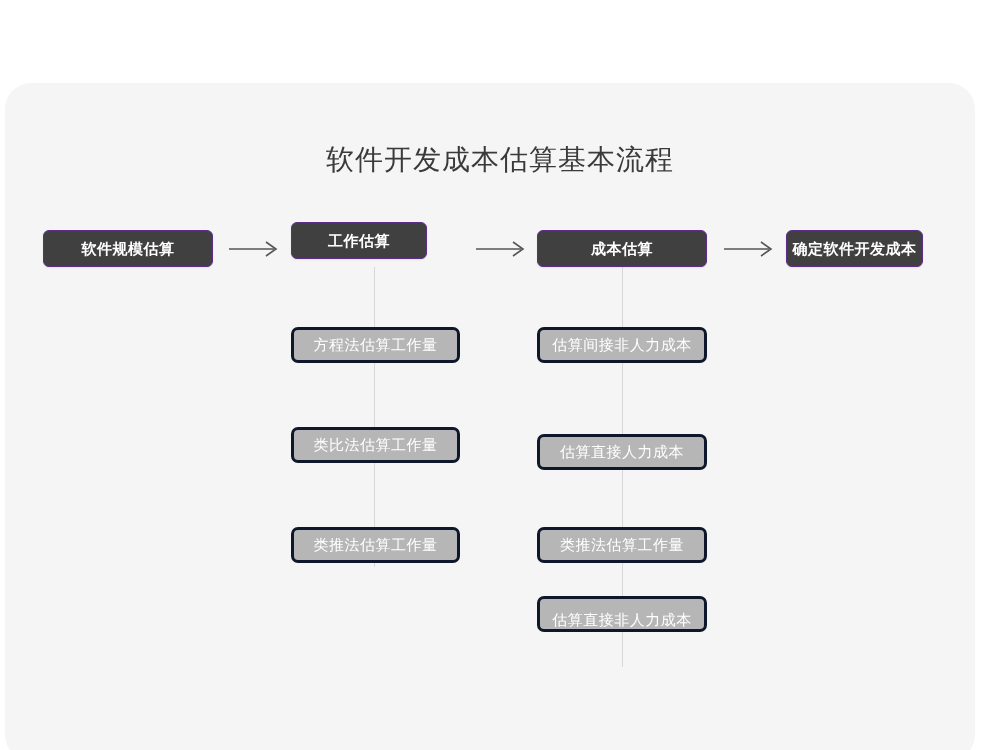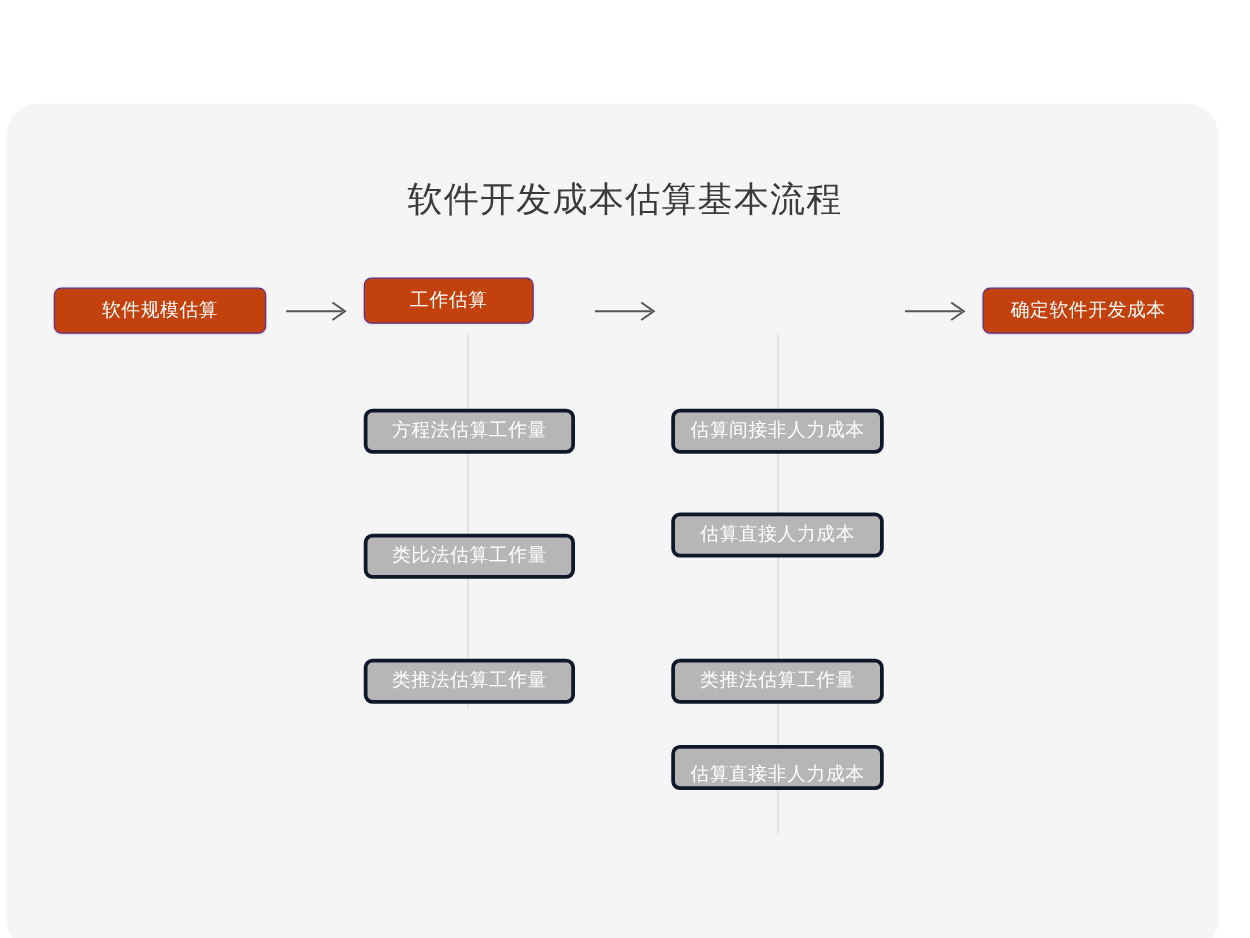--- a/index.html
+++ b/index.html
@@ -46,25 +46,26 @@
     align-items: center;
     justify-content: center;
     box-sizing: border-box;
     border-radius: 6px;
     font-size: 15px;
     line-height: 18px;
     white-space: nowrap;
     letter-spacing: .5px;
   }
   .node.primary {
-    background: #c2410c;
+    background: #404040;
     border: 1px solid #5d2e88;
     color: #ffffff;
     height: 37px;
     box-shadow: 0 1px 2px rgba(0,0,0,0.08);
+    font-weight: bold;
   }
   .node.secondary {
     background: #b6b6b6;
     border: 3px solid #0f172a;
     color: #ffffff;
     height: 36px;
     border-radius: 7px;
   }
   
   .arrow {
@@ -92,22 +93,25 @@
   <div class="vline" style="left:622px; top:219px; height:400px;"></div>
 
   <div class="node primary" style="left:43px; top:182px; width:170px;">
     <span>软件规模估算</span>
   </div>
 
   <div class="node primary" style="left:291px; top:174px; width:136px;">
     <span>工作估算</span>
   </div>
 
+  <div class="node primary" style="left:537px; top:182px; width:170px;">
+    <span>成本估算</span>
+  </div>
 
-  <div class="node primary" style="left:786px; top:182px; width:169px;">
+  <div class="node primary" style="left:786px; top:182px; width:137px;">
     <span>确定软件开发成本</span>
   </div>
 
   <svg class="arrow" style="left:228px; top:190px;" width="56" height="22" viewBox="0 0 56 22">
     <line x1="1" y1="11" x2="46" y2="11" stroke="#555555" stroke-width="1.6"></line>
     <polyline points="38,4 48,11 38,18" fill="none" stroke="#555555" stroke-width="1.6"></polyline>
   </svg>
 
   <svg class="arrow" style="left:475px; top:190px;" width="56" height="22" viewBox="0 0 56 22">
     <line x1="1" y1="11" x2="46" y2="11" stroke="#555555" stroke-width="1.6"></line>
@@ -128,21 +132,21 @@
   </div>
 
   <div class="node secondary" style="left:291px; top:479px; width:169px;">
     <span>类推法估算工作量</span>
   </div>
 
   <div class="node secondary" style="left:537px; top:279px; width:170px;">
     <span>估算间接非人力成本</span>
   </div>
 
-  <div class="node secondary" style="left:537px; top:362px; width:170px;">
+  <div class="node secondary" style="left:537px; top:386px; width:170px;">
     <span>估算直接人力成本</span>
   </div>
 
   <div class="node secondary" style="left:537px; top:479px; width:170px;">
     <span>类推法估算工作量</span>
   </div>
 
   <div class="node secondary" style="left:537px; top:548px; width:170px;align-items:flex-end;">
     <span>估算直接非人力成本</span>
   </div>

